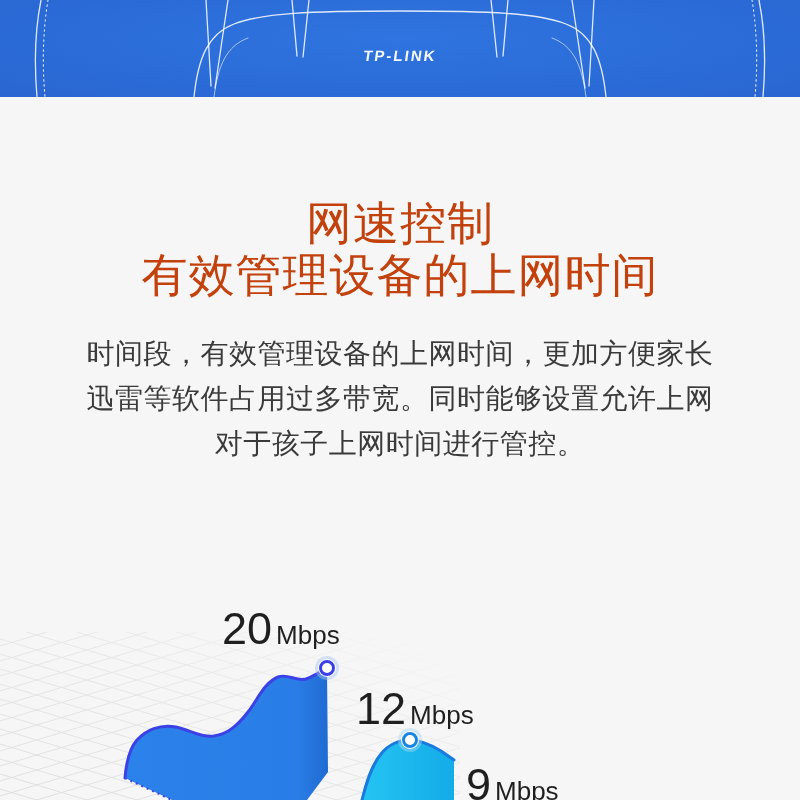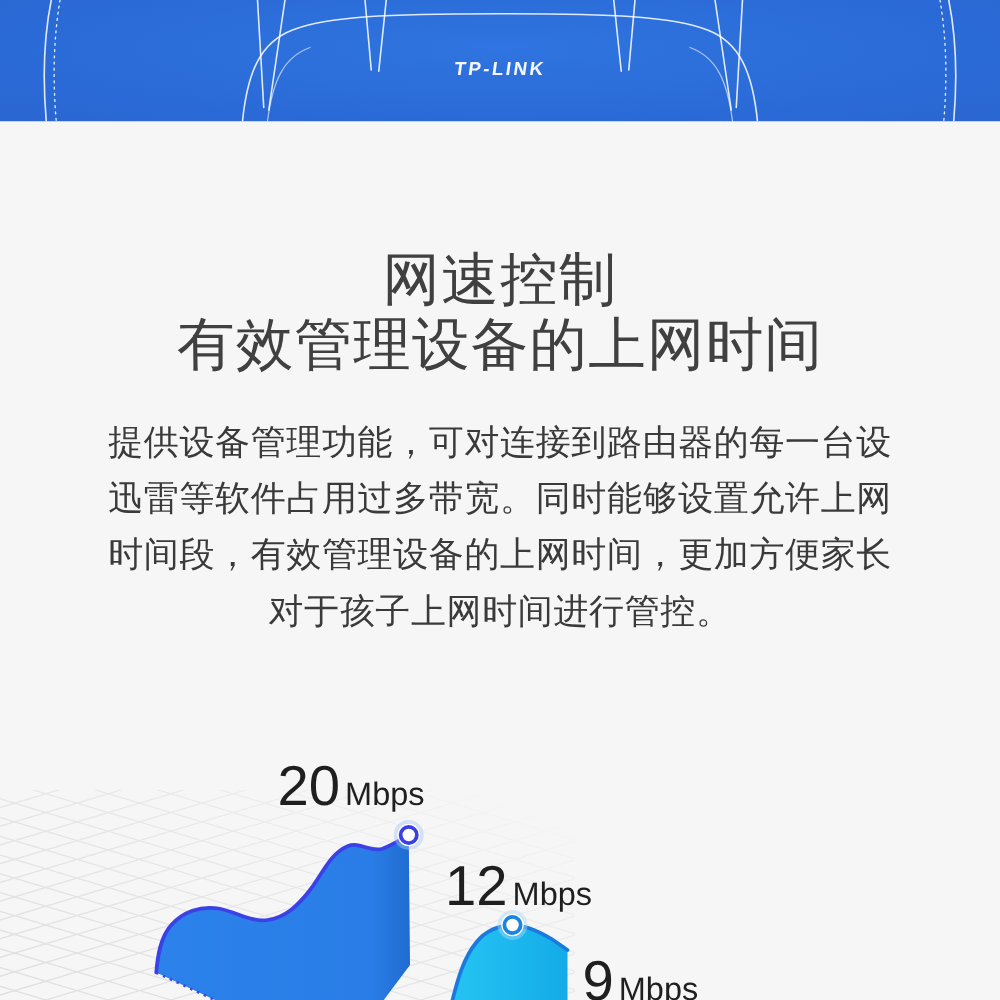--- a/index.html
+++ b/index.html
@@ -11,21 +11,21 @@
   .banner{position:absolute;left:0;top:0;width:800px;height:97px;
           background:radial-gradient(ellipse at 50% 40%, #2f74e0 0%, #2b6cd8 55%, #2a66d2 100%);
           overflow:hidden;}
   .banner svg{position:absolute;left:0;top:0;}
   .brand{position:absolute;left:0;right:0;top:47px;text-align:center;
          color:#ffffff;font-size:15px;font-weight:bold;letter-spacing:2px;
          transform:skewX(-8deg);opacity:.95;}
 
   
   .title{position:absolute;left:0;top:197px;width:800px;text-align:center;
-         color:#404040;font-size:46px;line-height:52px;font-weight:normal;letter-spacing:1px;}
+         color:#c2410c;font-size:46px;line-height:52px;font-weight:normal;letter-spacing:1px;}
 
   
   .para{position:absolute;left:0;top:331px;width:800px;text-align:center;
         color:#3a3a3a;font-size:28px;line-height:45px;letter-spacing:.5px;}
 
   
   .chart{position:absolute;left:0;top:570px;width:708px;height:230px;}
   .chart svg{position:absolute;left:0;top:0;}
   .speed-label{position:absolute;display:flex;align-items:baseline;color:#1f1f1f;white-space:nowrap;}
   .speed-label .num{font-size:45px;line-height:1;}
@@ -61,23 +61,22 @@
     </svg>
     <div class="brand">TP-LINK</div>
   </div>
 
   <div class="title">
     <div>网速控制</div>
     <div>有效管理设备的上网时间</div>
   </div>
 
   <div class="para">
-    <div class="pline">提供设备管理功能，可对连接到路由器的每一台设</div>
+    <div class="pline">时间段，有效管理设备的上网时间，更加方便家长</div>
     <div class="pline">迅雷等软件占用过多带宽。同时能够设置允许上网</div>
-    <div class="pline">时间段，有效管理设备的上网时间，更加方便家长</div>
     <div class="pline">对于孩子上网时间进行管控。</div>
   </div>
 
   <div class="chart">
     <svg width="800" height="230" viewBox="0 0 800 230">
       <defs>
         <linearGradient id="w1g" x1="0" y1="0" x2="1" y2="0">
           <stop offset="0" stop-color="#2b82ea"></stop>
           <stop offset="0.85" stop-color="#2a7de6"></stop>
           <stop offset="1" stop-color="#1f6bd2"></stop>

